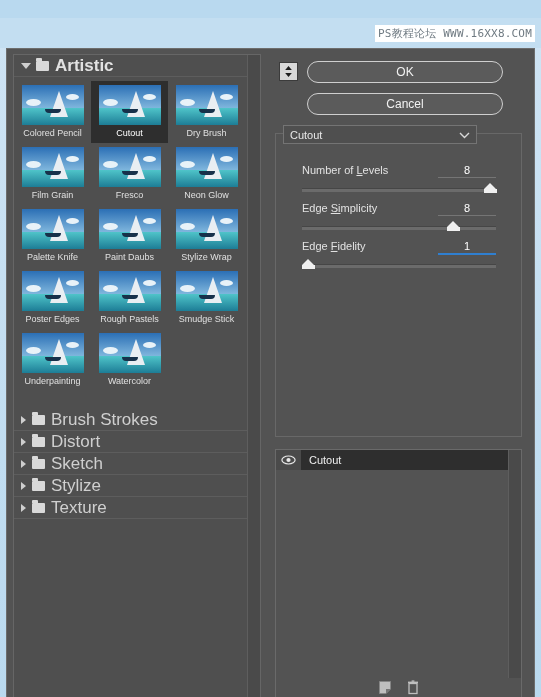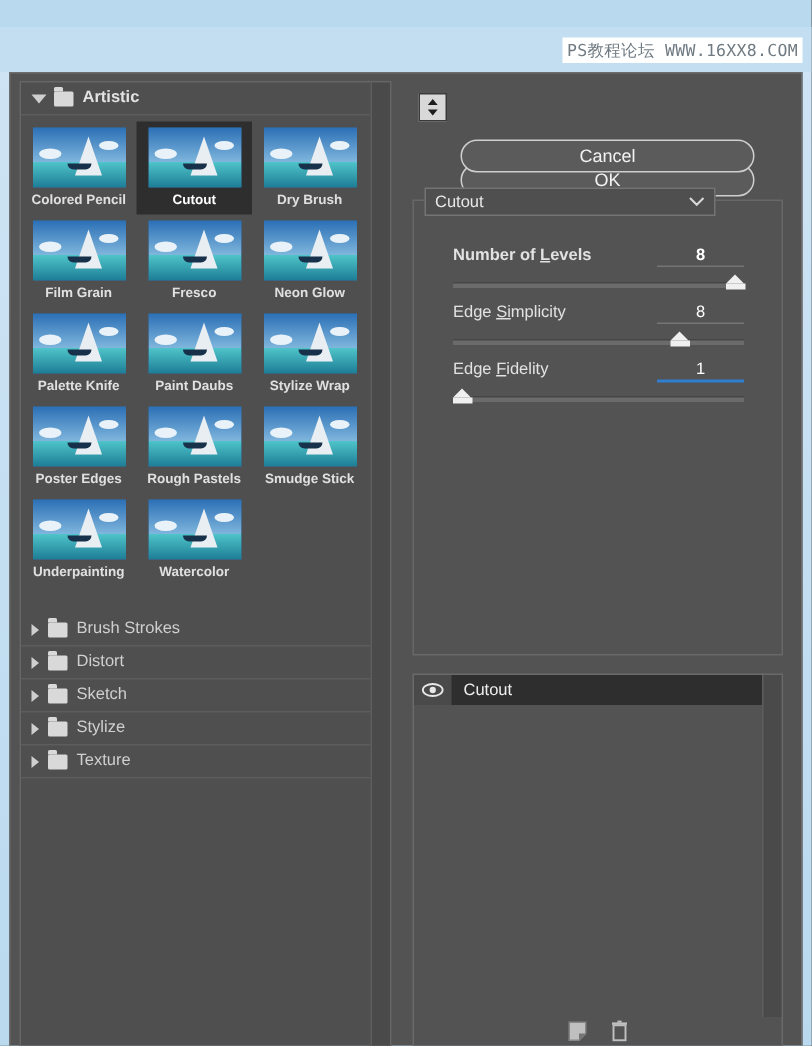--- a/index.html
+++ b/index.html
@@ -60,21 +60,21 @@
     position:absolute;right:0;top:0;width:13px;height:100%;
     background:#4a4a4a;border-left:1px solid #5e5e5e;
     box-sizing:border-box;
   }
   .grouphead{
     height:21px;line-height:21px;
     padding-left:7px;
     display:flex;align-items:center;
     border-bottom:1px solid #5d5d5d;
     color:#e2e2e2;
-    font-size:11px;font-weight:bold;
+    font-size:17px;font-weight:bold;
     cursor:default;
   }
   .grouphead.collapsed{font-weight:normal;color:#cfcfcf;}
   .tri{
     width:0;height:0;margin-right:6px;
     border-left:5px solid #cfcfcf;
     border-top:4px solid transparent;
     border-bottom:4px solid transparent;
     flex:none;
   }
@@ -91,21 +91,20 @@
   }
   .folder:before{
     content:"";position:absolute;left:0;top:-3px;width:6px;height:3px;
     background:#d9d9d9;border-radius:1px 1px 0 0;
   }
 
   
   #thumbs{
     position:absolute;left:0;top:22px;width:235px;
     padding:4px 0 0 0;
-    font-weight:bold;
   }
   .trow{display:flex;}
   .cell{
     width:77px;height:62px;
     display:flex;flex-direction:column;align-items:center;
     padding-top:4px;
     box-sizing:border-box;
     cursor:default;
   }
   .cell.sel{background:#2e2e2e;}
@@ -147,21 +146,21 @@
   #collapsebtn svg{display:block;}
 
   .pbtn{
     position:absolute;left:38px;width:196px;height:22px;
     border:1px solid #cfcfcf;border-radius:11px;
     background:#5b5b5b;
     color:#f2f2f2;font-size:12px;
     display:flex;align-items:center;justify-content:center;
     cursor:pointer;box-sizing:border-box;
   }
-  #okbtn{top:7px;margin-top:48px;}
+  #okbtn{top:7px;}
   #cancelbtn{top:39px;}
 
   
   #groupbox{
     position:absolute;left:6px;top:79px;width:247px;height:304px;
     border:1px solid #686868;box-sizing:border-box;
   }
   #filtersel{
     position:absolute;left:14px;top:71px;width:194px;height:19px;
     background:#4f4f4f;border:1px solid #747474;box-sizing:border-box;
@@ -461,21 +460,21 @@
           <polygon points="6.5,1 3.2,5 9.8,5" fill="#1d1d1d"></polygon>
           <polygon points="6.5,12 3.2,8 9.8,8" fill="#1d1d1d"></polygon>
         </svg>
       </div>
 
       <div class="pbtn" id="okbtn">OK</div>
       <div class="pbtn" id="cancelbtn">Cancel</div>
 
       <div id="groupbox">
         <div id="sliders">
-            <div class="ctrl" style="top: 30px; font-weight: bold;">
+            <div class="ctrl" style="top: 30px;">
               <div class="ctrlrow">
                 <span class="ctrllabel">Number of <u>L</u>evels</span>
                 <span class="ctrlval">8</span>
               </div>
               <div class="track">
                 <div class="knob" style="left: 97%;">
                   <i></i>
                   <b></b>
                 </div>
               </div>

